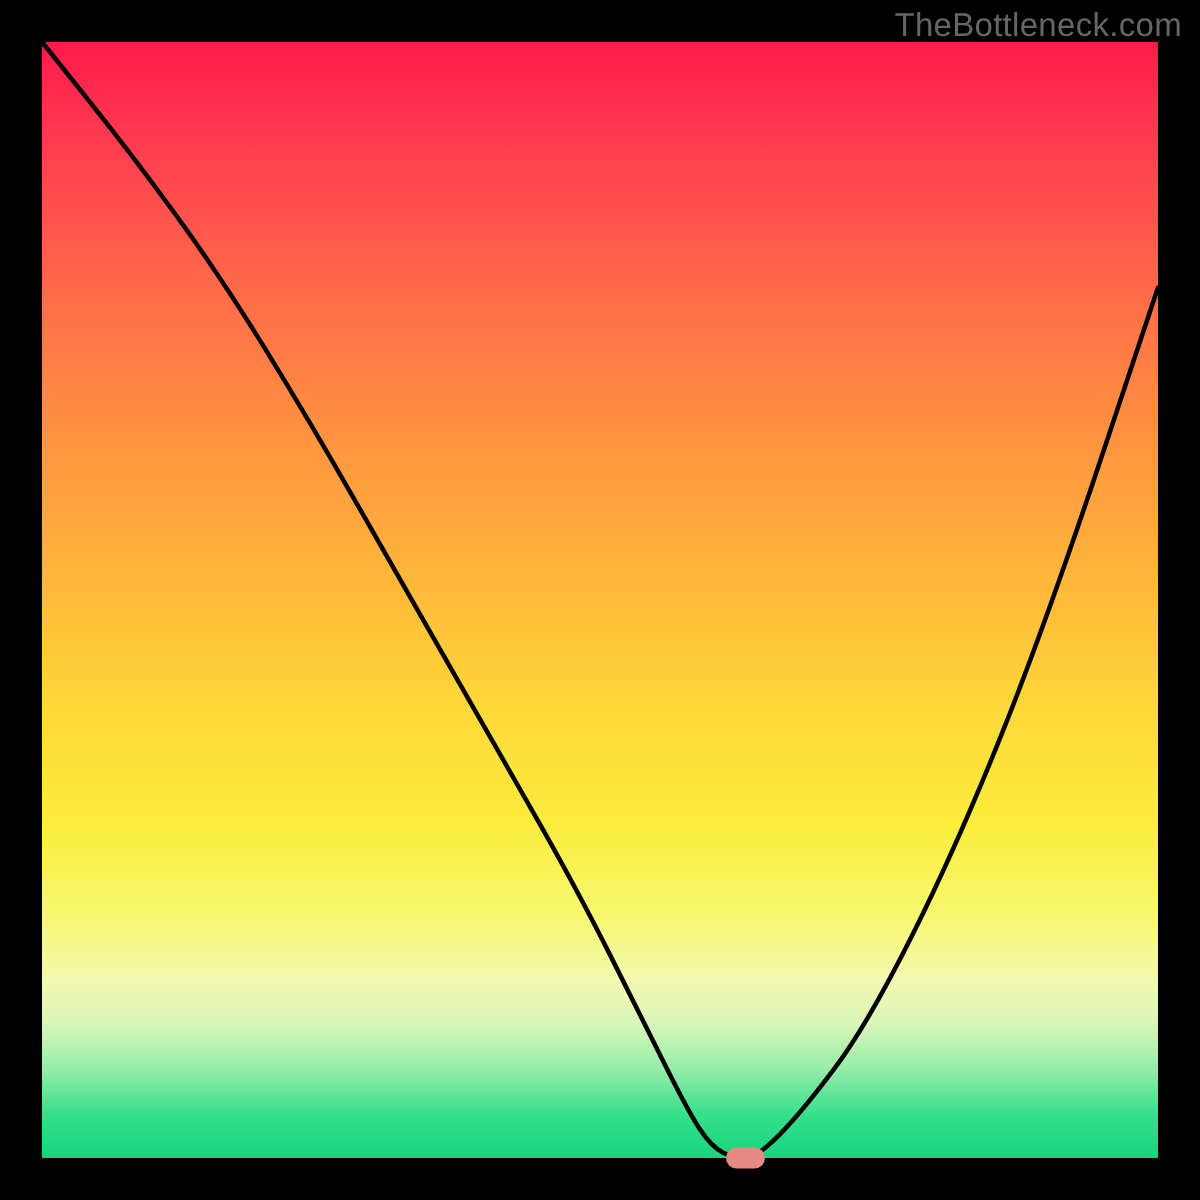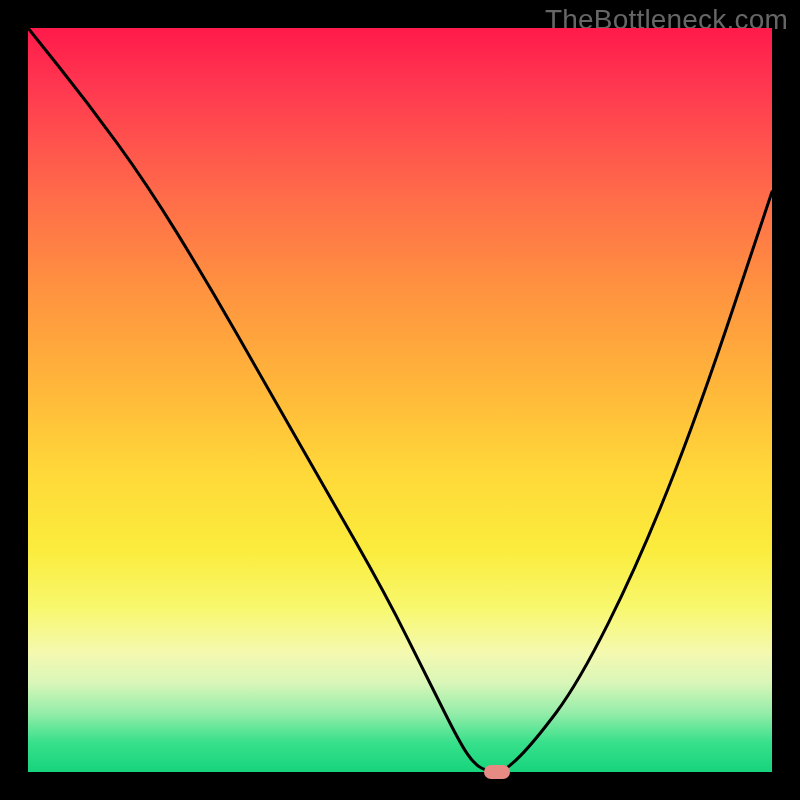--- a/index.html
+++ b/index.html
@@ -38,21 +38,21 @@
       #96eda9 92%,
       #38e08b 96%,
       #16d47c 100%
     );
   }
   .watermark {
     position: absolute;
     top: 4px;
     right: 12px;
     color: #666;
-    font-size: 28px;
+    font-size: 22px;
     letter-spacing: 0.2px;
     user-select: none;
   }
   svg.curve {
     position: absolute;
     left: 0;
     top: 0;
     width: 744px;
     height: 744px;
     overflow: visible;

